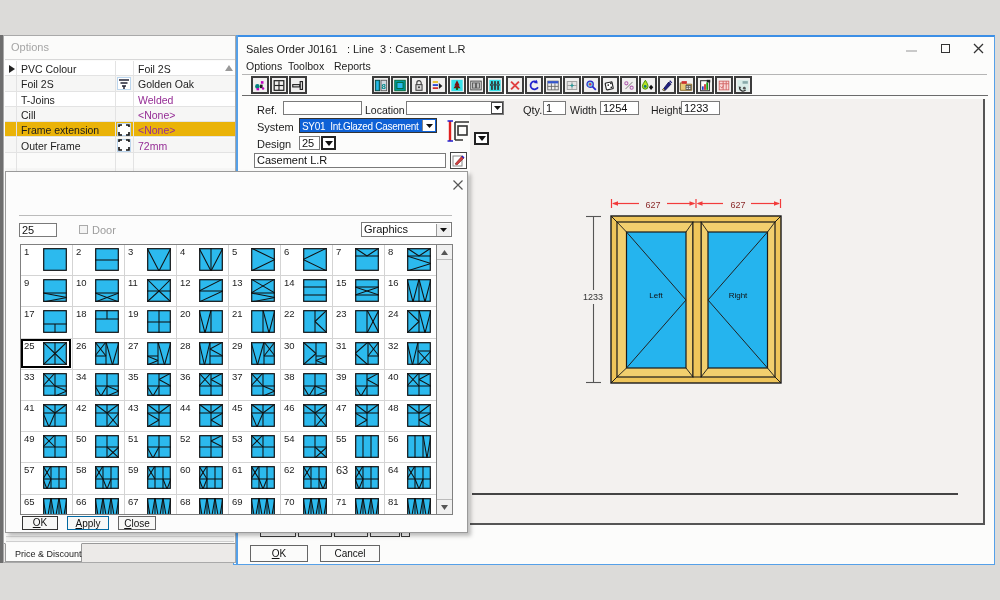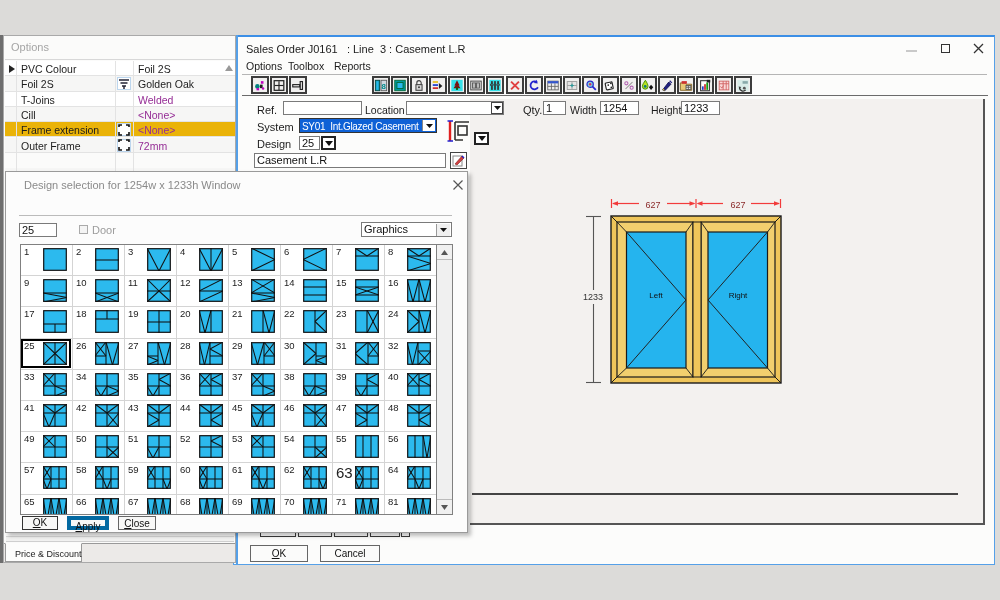--- a/index.html
+++ b/index.html
@@ -372,21 +372,20 @@
         <path d="M4 0 L8 6 H0 Z" fill="#999"></path>
       </svg>
       <div class="abs" style="left:2px;top:500px;width:228px;height:6px;background:#f2f2f1;border-top:1px solid #d8d8d8;border-bottom:1px solid #cfcfcf"></div>
       <div class="abs" style="left:0px;top:507px;width:233px;height:1px;background:#999"></div>
       <div class="abs" style="left:0px;top:508px;width:233px;height:19px;background:#eceae8"></div>
       <div class="abs" style="left:1px;top:507px;width:77px;height:19px;background:#fdfdfc;border:1px solid #999;border-top:1px solid #fdfdfc"></div>
       <div class="abs" style="left:11px;top:513px;font-size:9px;color:#222;white-space:nowrap">Price &amp; Discount</div>
     </div>
     <div class="abs" style="left:236px;top:35px;width:2px;height:530px;background:#55a0e8"></div>
     <div class="abs" style="left:5px;top:171px;width:463px;height:362px;background:#fcfcfc;border:1px solid #9a9a9a;box-shadow:3px 3px 4px rgba(0,0,0,0.25)">
-      <div class="abs" style="left:18px;top:7px;font-size:11px;color:#8a8a8a;white-space:nowrap">Design selection for 1254w x 1233h Window</div>
       <svg class="abs" style="left:447px;top:8px" width="10" height="10" viewBox="0 0 10 10">
         <path d="M0.5 0.5 L9.5 9.5 M9.5 0.5 L0.5 9.5" stroke="#555" stroke-width="1.2"></path>
       </svg>
       <div class="abs" style="left:13px;top:43px;width:433px;height:1px;background:#bbb"></div>
       <div class="abs inp" style="left:13px;top:51px;width:38px;height:14px">25</div>
       <div class="abs" style="left:73px;top:53px;width:9px;height:9px;border:1px solid #aaa;background:#f4f4f4"></div>
       <div class="abs" style="left:86px;top:52px;font-size:11px;color:#9c9c9c">Door</div>
       <div class="abs inp" style="left:355px;top:50px;width:91px;height:15px">Graphics<div class="abs" style="right:1px;top:1px;width:14px;height:12px;background:#f0f0f0;border-left:1px solid #999;display:flex;align-items:center;justify-content:center">
           <svg width="7" height="4" viewBox="0 0 7 4">
             <path d="M0 0 h7 l-3.5 4 Z" fill="#111"></path>
@@ -1293,21 +1292,21 @@
                 <line x1="0" y1="13" x2="24" y2="13"></line>
                 <line x1="16" y1="13" x2="20.0" y2="23"></line>
                 <line x1="24" y1="13" x2="20.0" y2="23"></line>
                 <line x1="0" y1="0" x2="8" y2="13"></line>
                 <line x1="0" y1="13" x2="8" y2="0"></line>
               </g>
             </svg>
           </div>
         </div>
         <div class="abs" style="left:312.0px;top:218.4px;width:52.0px;height:31.2px;border-right:1px solid #d4d4d4;border-bottom:1px solid #d4d4d4">
-          <div class="abs" style="left:3px;top:1px;font-size:15px;color:#222">63</div>
+          <div class="abs" style="left:3px;top:1px;font-size:11px;color:#222">63</div>
           <div class="abs" style="left:22px;top:3px">
             <svg width="24" height="23" viewBox="0 0 24 23" style="display:block">
               <rect x="0.7" y="0.7" width="22.6" height="21.6" fill="#2cbaee" stroke="#111" stroke-width="1.2"></rect>
               <g stroke="#111" stroke-width="1.05" fill="none">
                 <line x1="8" y1="0" x2="8" y2="23"></line>
                 <line x1="16" y1="0" x2="16" y2="23"></line>
                 <line x1="0" y1="13" x2="24" y2="13"></line>
                 <line x1="0" y1="13" x2="4.0" y2="23"></line>
                 <line x1="8" y1="13" x2="4.0" y2="23"></line>
                 <line x1="0" y1="0" x2="8" y2="13"></line>
@@ -1484,15 +1483,15 @@
             <path d="M3.5 0 L7 5 H0 Z" fill="#555"></path>
           </svg>
         </div>
         <div class="abs" style="left:0px;top:254px;width:15px;height:15px;border-top:1px solid #bbb;display:flex;align-items:center;justify-content:center">
           <svg width="7" height="5" viewBox="0 0 7 5">
             <path d="M0 0 h7 L3.5 5 Z" fill="#555"></path>
           </svg>
         </div>
       </div>
       <div class="abs" style="left:16px;top:344px;width:36px;height:14px;background:#f8f8f7;border:1.5px solid #333;text-align:center;font-size:10px;color:#111;line-height:12px"><span style="text-decoration:underline">O</span>K</div>
-      <div class="abs" style="left:61px;top:344px;width:42px;height:14px;background:#f8f8f7;border:4px solid #0369a1;text-align:center;font-size:10px;color:#111;line-height:13px"><span style="text-decoration:underline">A</span>pply</div>
+      <div class="abs" style="left:61px;top:344px;width:42px;height:14px;background:#f8f8f7;border:1px solid #0369a1;text-align:center;font-size:10px;color:#111;line-height:13px"><span style="text-decoration:underline">A</span>pply</div>
       <div class="abs" style="left:112px;top:344px;width:38px;height:14px;background:#f8f8f7;border:1px solid #666;text-align:center;font-size:10px;color:#111;line-height:13px"><span style="text-decoration:underline">C</span>lose</div>
     </div>
   </div>
 </body></html>

